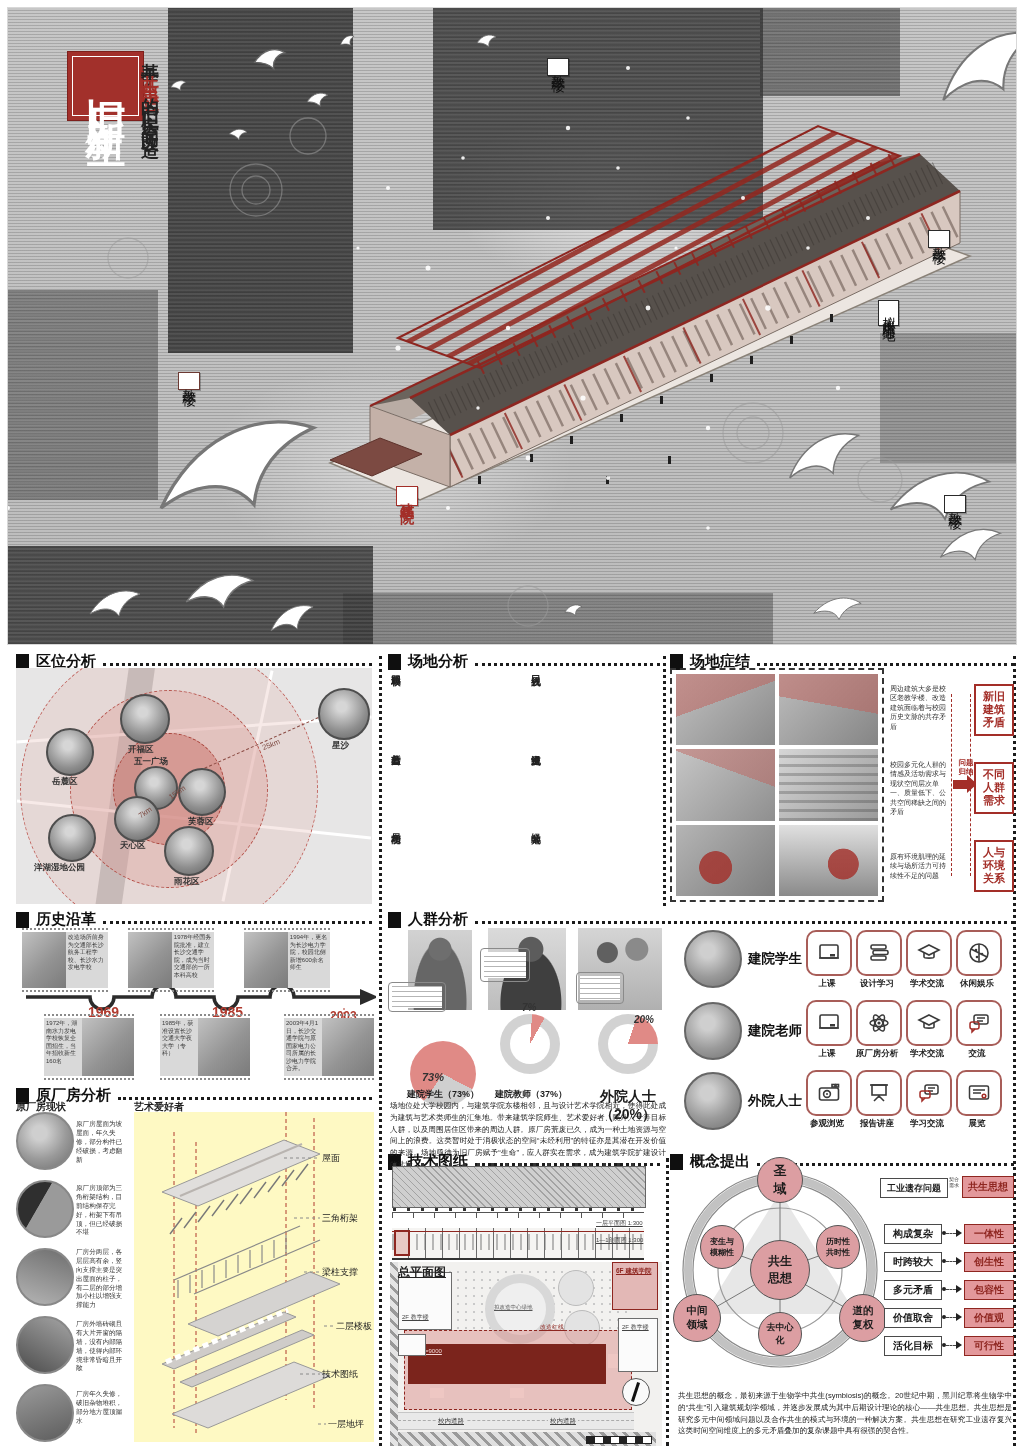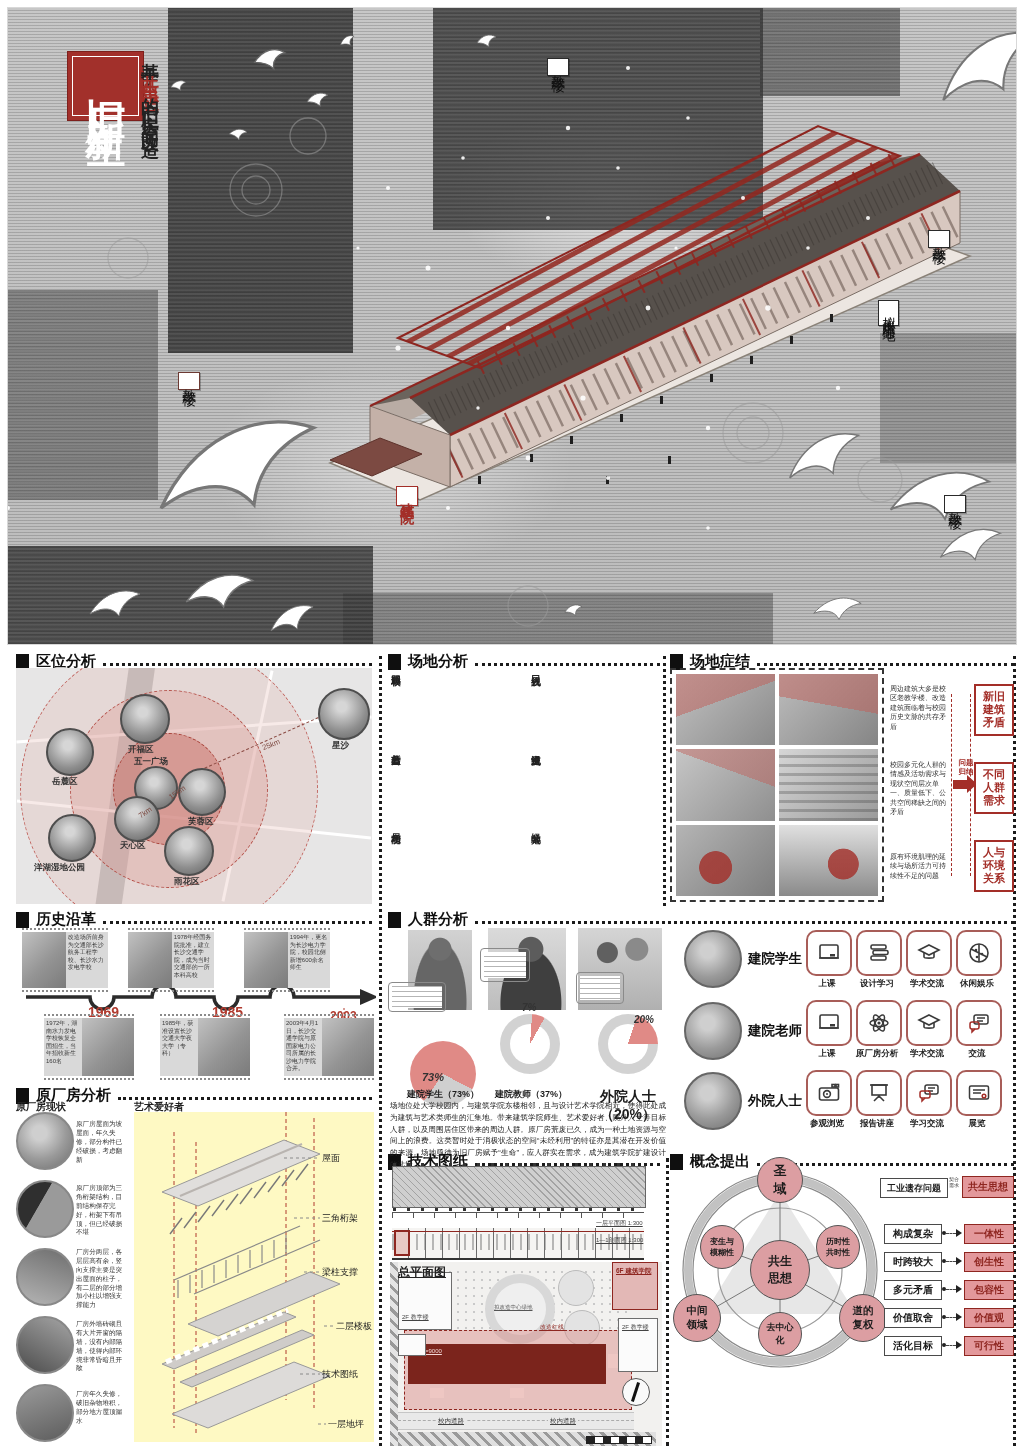--- a/index.html
+++ b/index.html
@@ -759,14 +759,15 @@
     </div>
   <div class="cbox pink" style="left:964px;top:1308px;width:48px;height:18px;font-size:10px" data-name="pair-to">价值观</div>
   <div class="cbox" style="left:884px;top:1336px;width:56px;height:18px;font-size:10px" data-name="pair-from">活化目标</div>
   <div class="flow-arrow" style="left:942px;top:1341px;width:20px">
       <span class="dot"></span>
       <span class="dash"></span>
       <span class="tri"></span>
     </div>
   <div class="cbox pink" style="left:964px;top:1336px;width:48px;height:18px;font-size:10px" data-name="pair-to">可行性</div>
 
+  <div class="para" style="left:678px;top:1390px;width:334px" data-name="concept-paragraph">共生思想的概念，最初来源于生物学中共生(symbiosis)的概念。20世纪中期，黑川纪章将生物学中的“共生”引入建筑规划学领域，并逐步发展成为其中后期设计理论的核心——共生思想。共生思想是研究多元中间领域问题以及合作共生的模式与环境的一种解决方案。共生思想在研究工业遗存复兴这类时间空间维度上的多元矛盾叠加的复杂课题中具有很强的契合性。</div>
 
 </div>
 
 </body></html>

